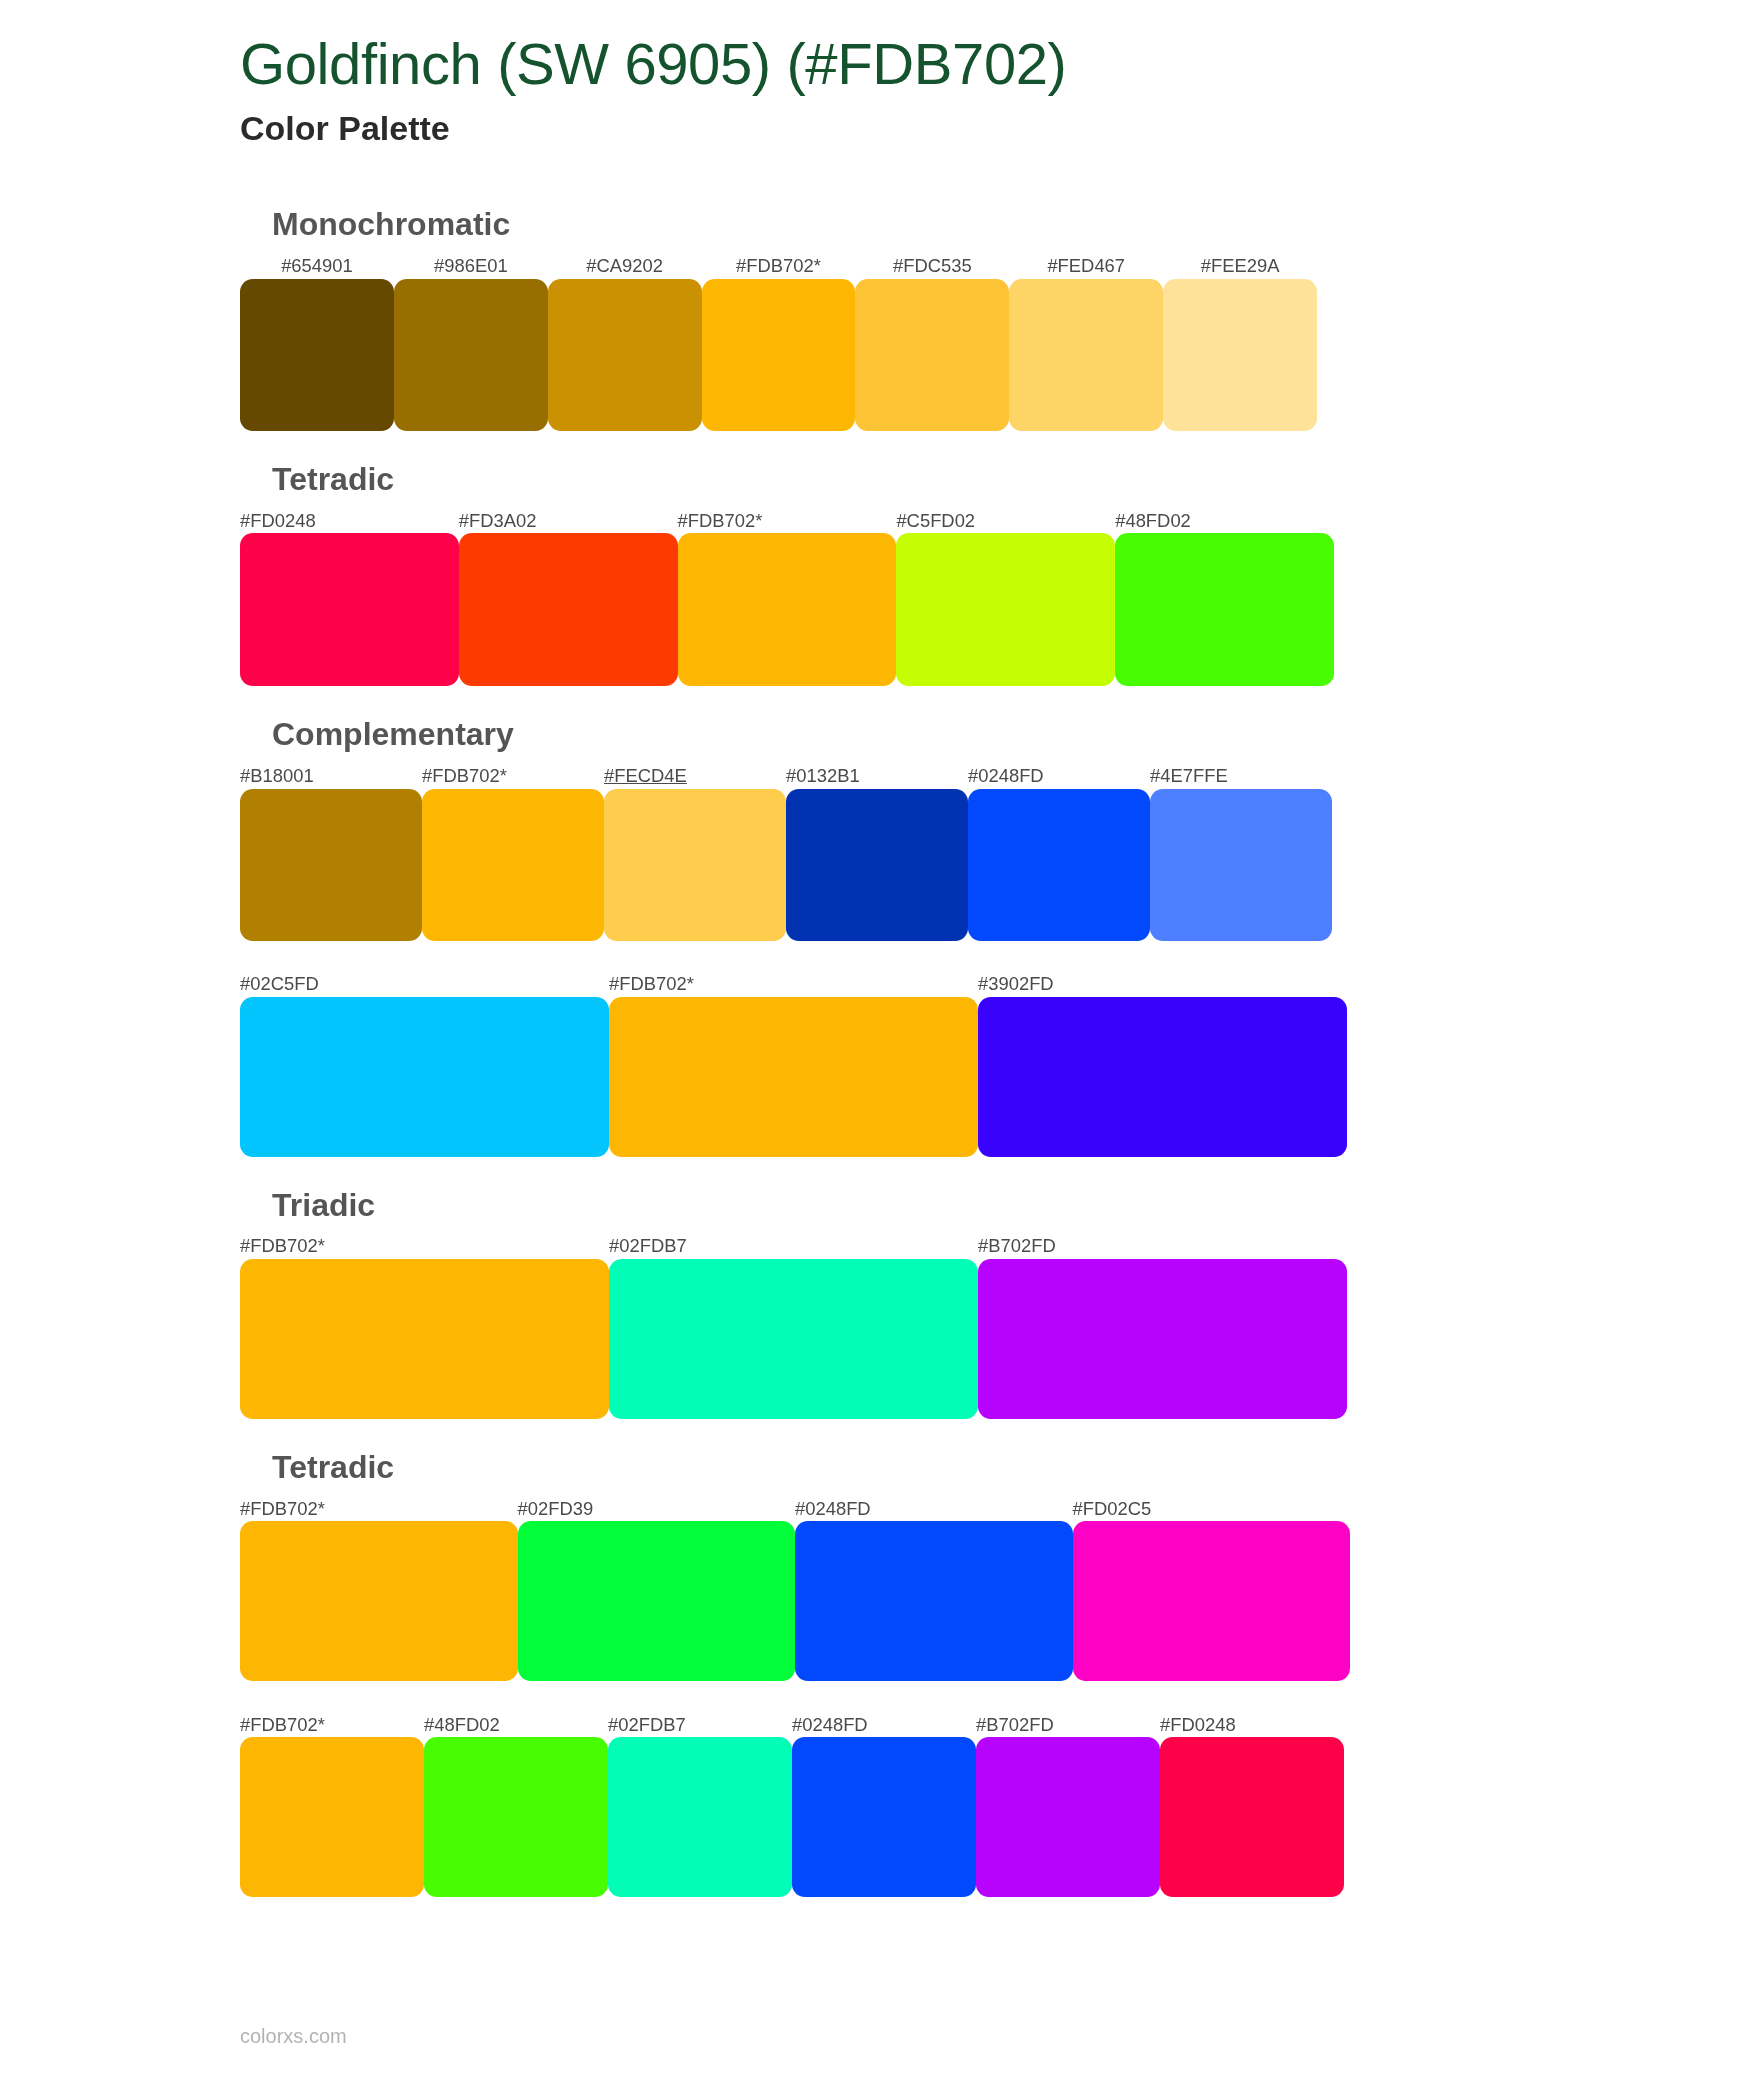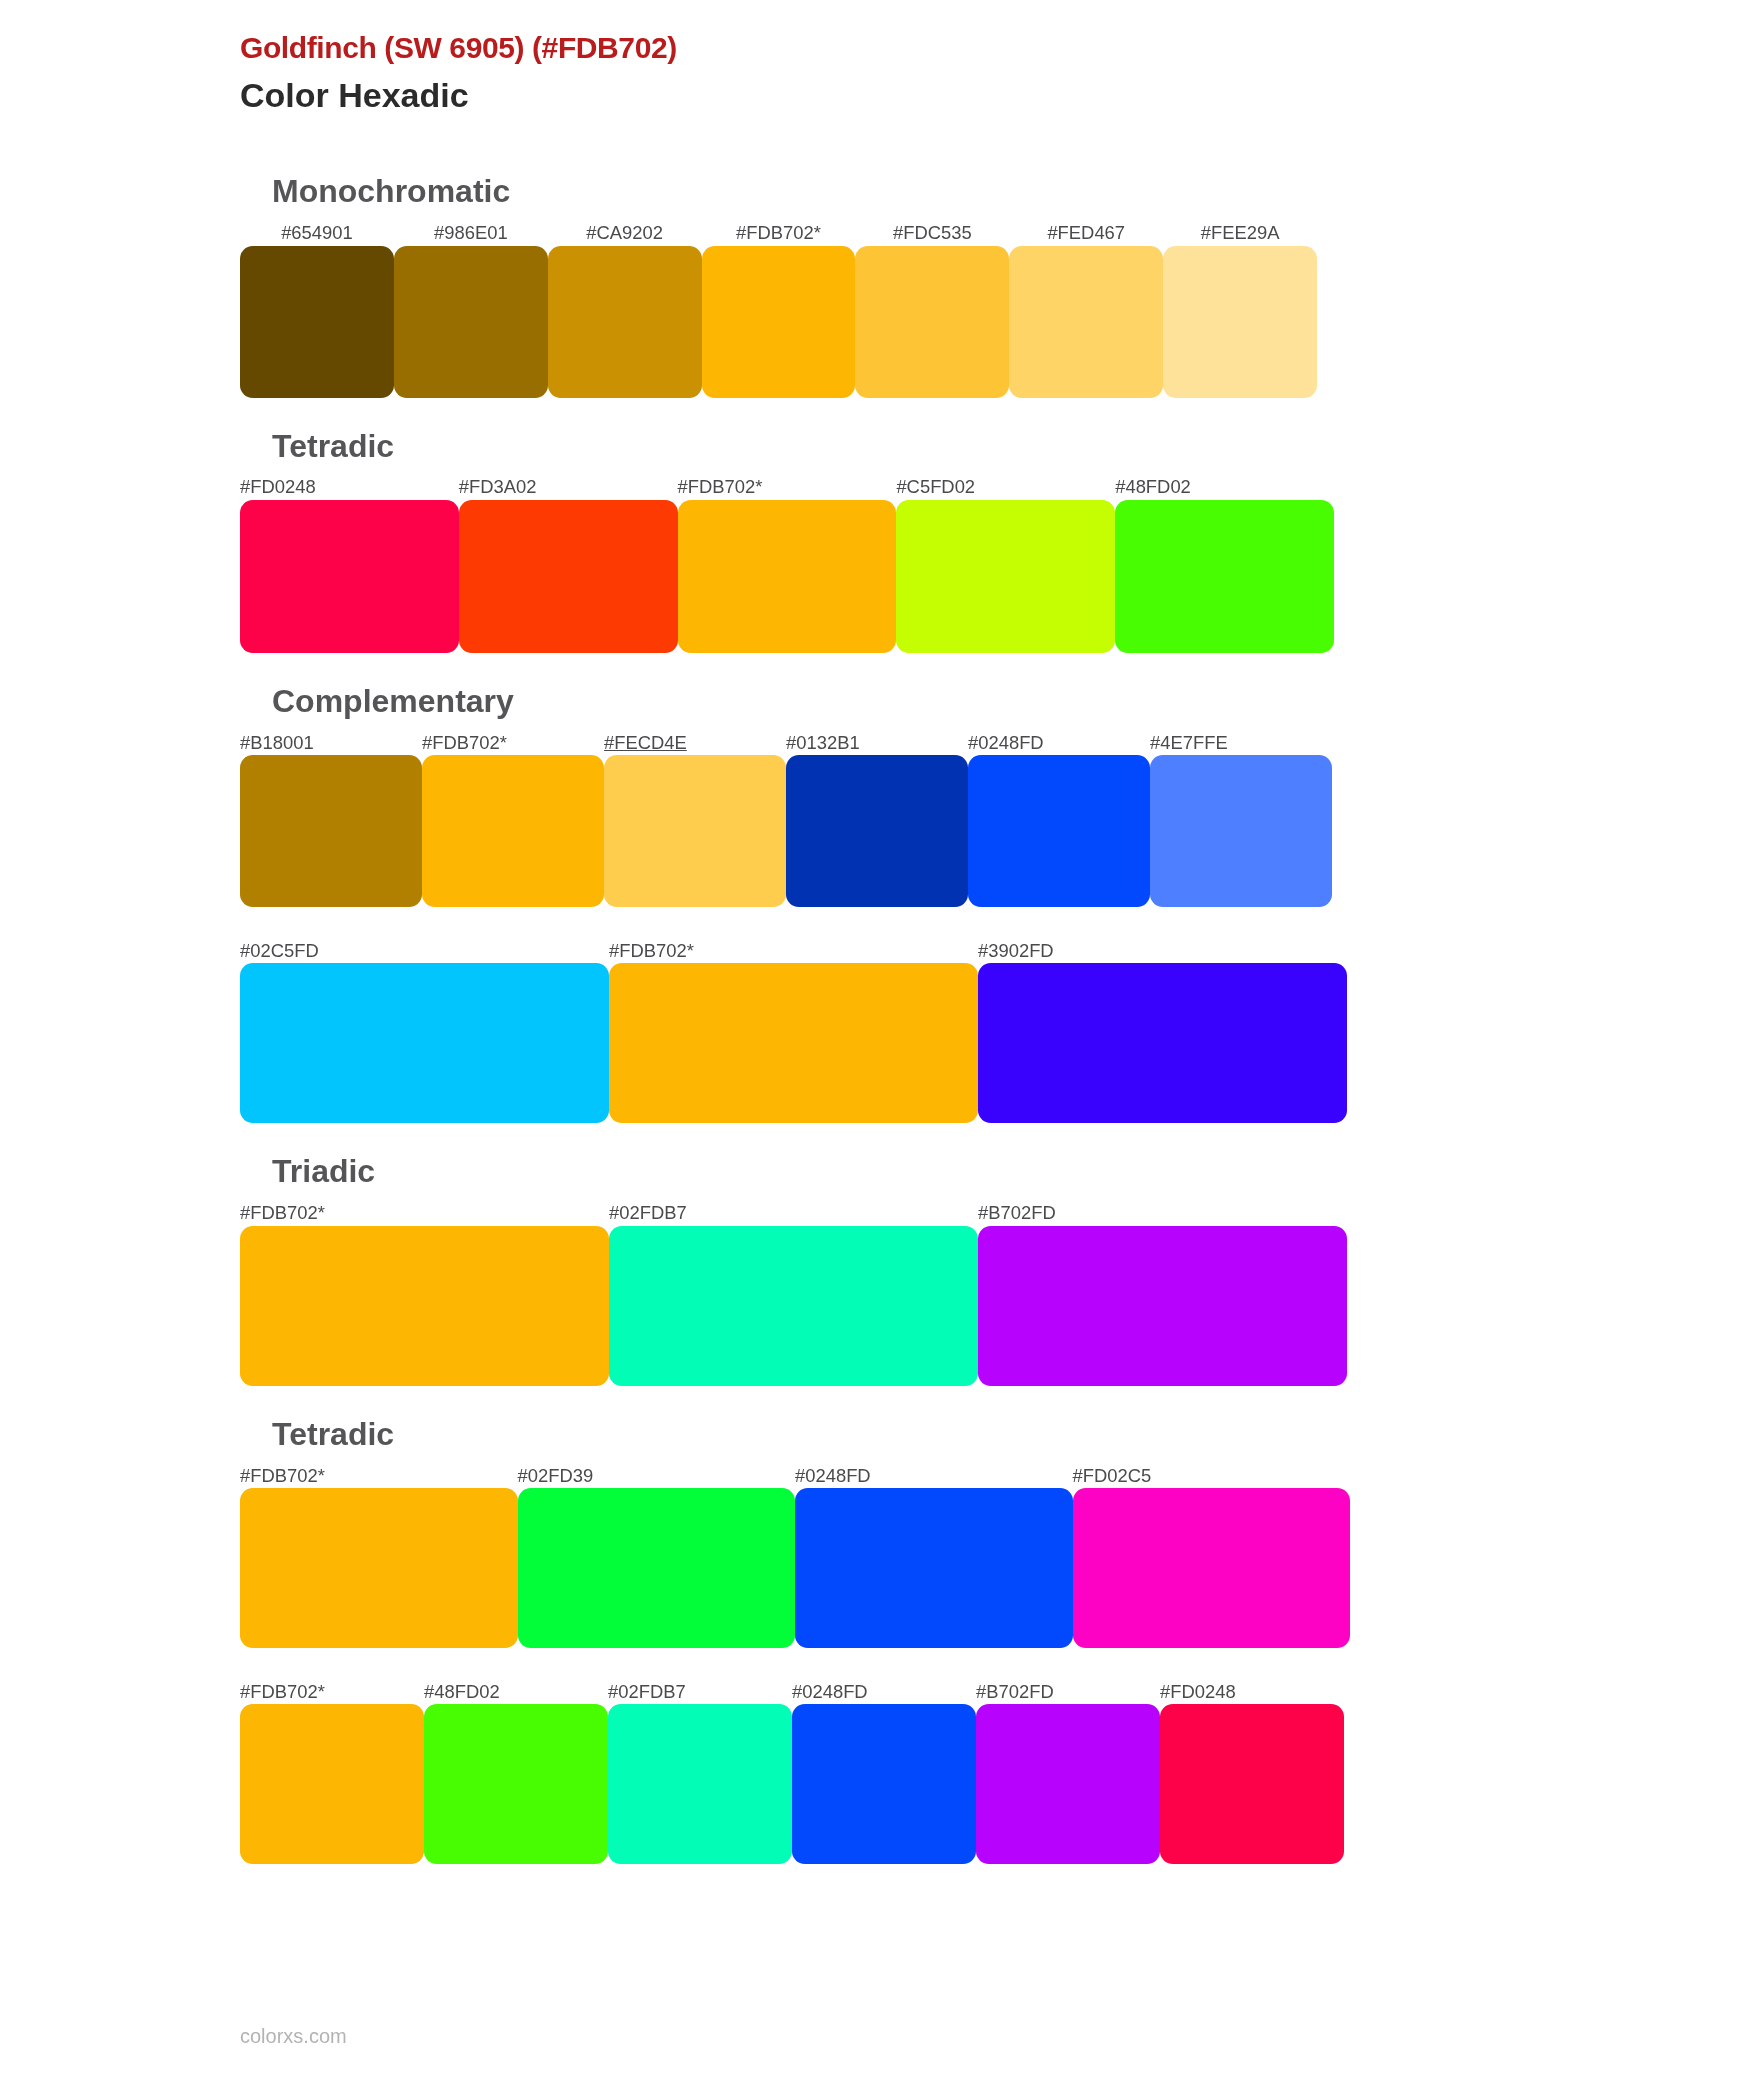--- a/index.html
+++ b/index.html
@@ -24,23 +24,23 @@
     position: relative;
   }
 
   
   .header {
     padding-left: 240px;
     padding-top: 6.4px;
   }
 
   .title {
-    font-size: 30px;
-    font-weight: bold;
-    color: #b91c1c;
+    font-size: 58px;
+    font-weight: normal;
+    color: #14532d;
     letter-spacing: -0.4px;
     line-height: 1.18;
     white-space: nowrap;
   }
 
   .subtitle {
     font-size: 34px;
     font-weight: bold;
     color: #2b2b2b;
     line-height: 1.25;
@@ -106,21 +106,21 @@
     color: #b3b3b3;
   }
 </style>
 </head>
 <body>
 
 <div class="page">
 
   <div class="header">
     <div class="title">Goldfinch (SW 6905) (#FDB702)</div>
-    <div class="subtitle">Color Hexadic</div>
+    <div class="subtitle">Color Palette</div>
   </div>
 
   <div class="sections">
       <div class="section row-monochromatic">
         <div class="section-title">Monochromatic</div>
         <div class="labels-row" style="width: 1077px; text-align: center;">
           <div class="swatch-label" style="width: 154px;">#654901</div>
           <div class="swatch-label" style="width: 154px;">#986E01</div>
           <div class="swatch-label" style="width: 154px;">#CA9202</div>
           <div class="swatch-label" style="width: 154px;">#FDB702*</div>

